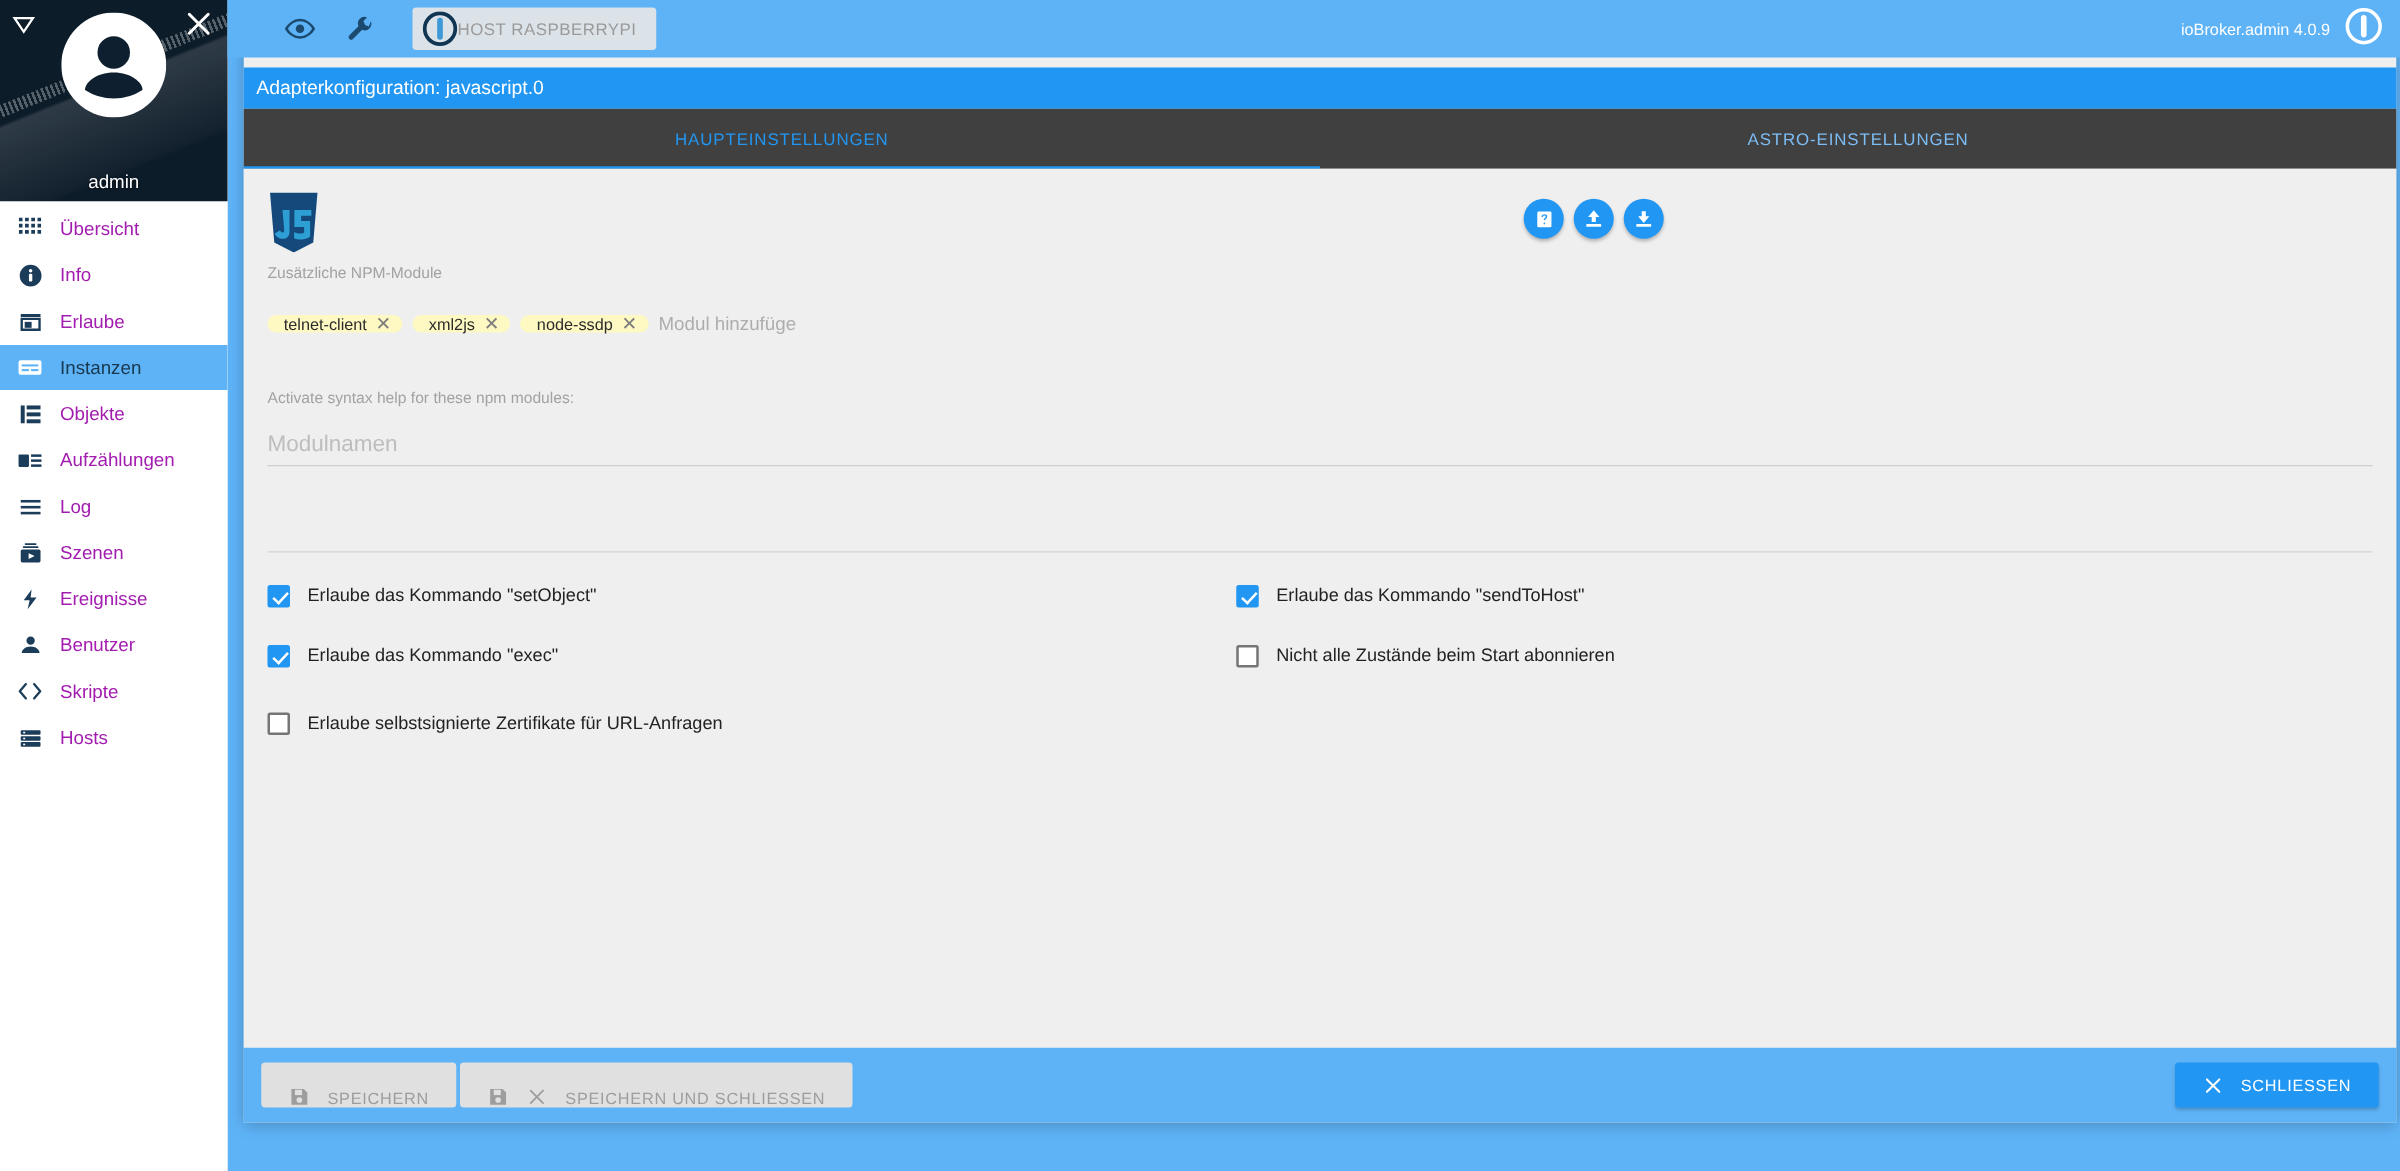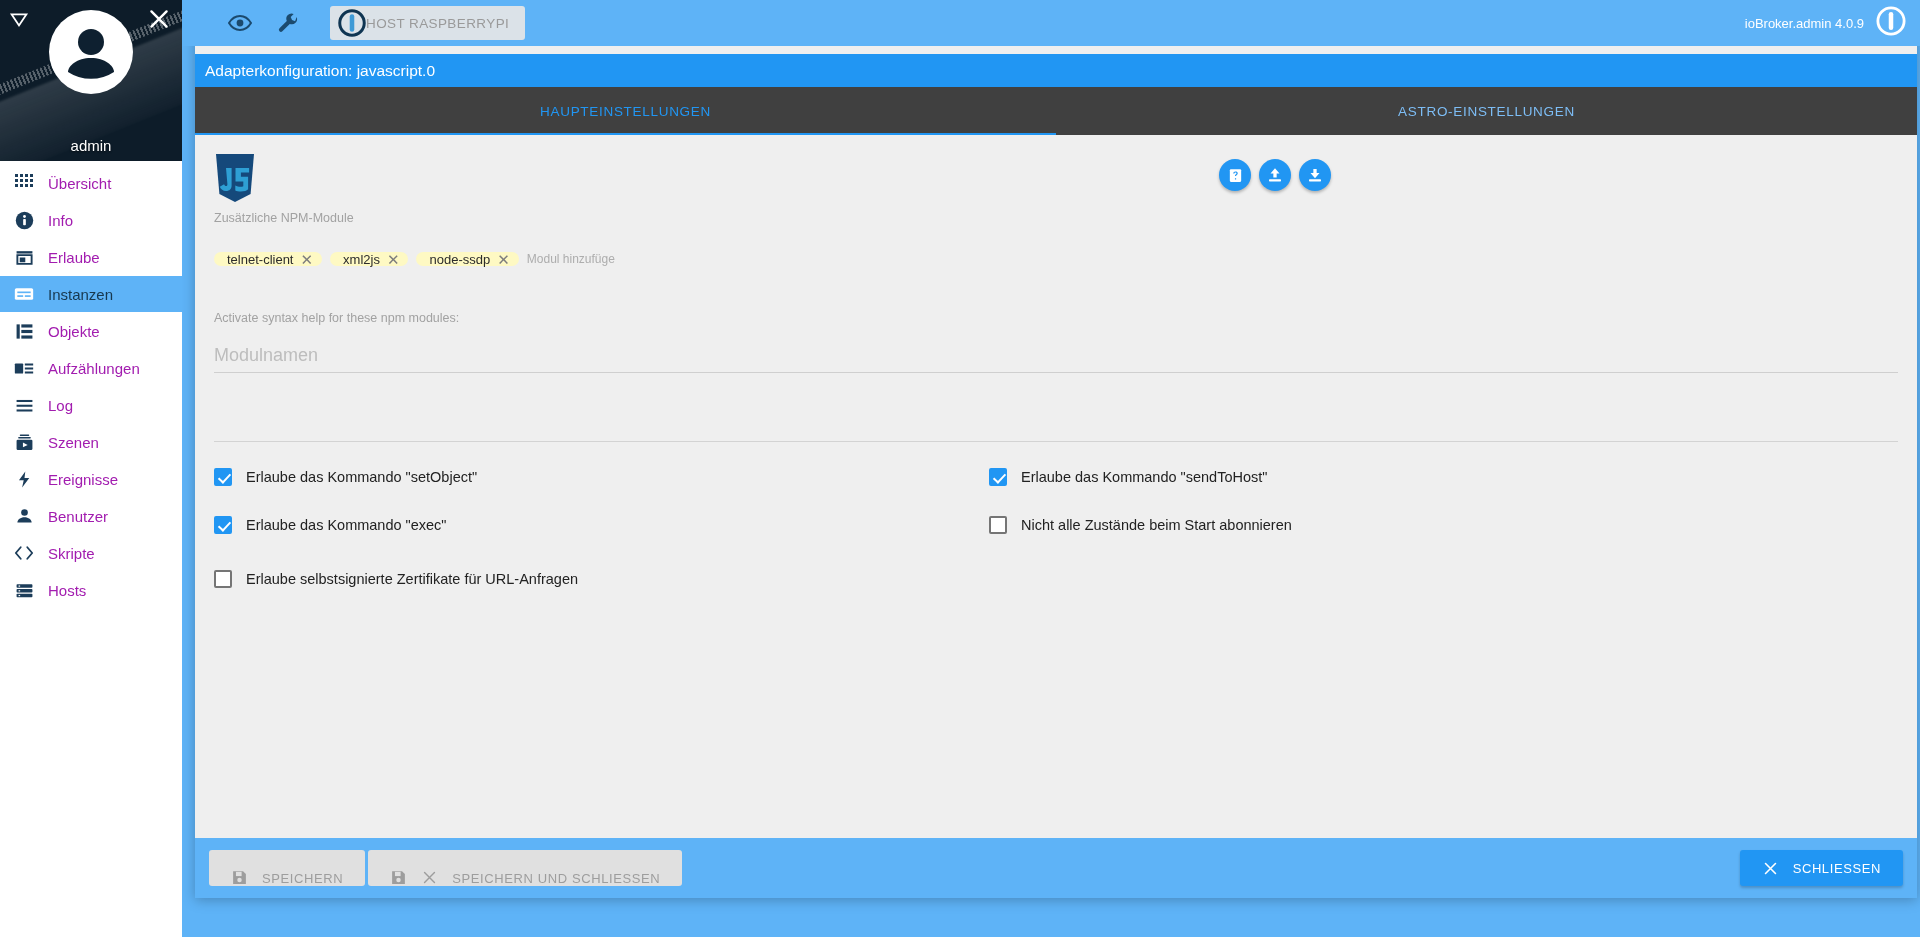--- a/index.html
+++ b/index.html
@@ -268,21 +268,21 @@
   .chip .x {
     color: #7d7d7d;
     font-size: 15px;
     line-height: 1;
     cursor: pointer;
   }
   .chip-input {
     border: none;
     background: transparent;
     outline: none;
-    font-size: 12px;
+    font-size: 15px;
     color: #0f766e;
     font-family: "Liberation Sans", sans-serif;
     width: 260px;
   }
   .chip-input::placeholder { color: #adadad; }
 
   .block2 { margin-top: 36px; margin-left: 5px; }
   .sub-label { color: #a2a2a2; font-size: 12.5px; }
   .text-input {
     margin-top: 20px;

